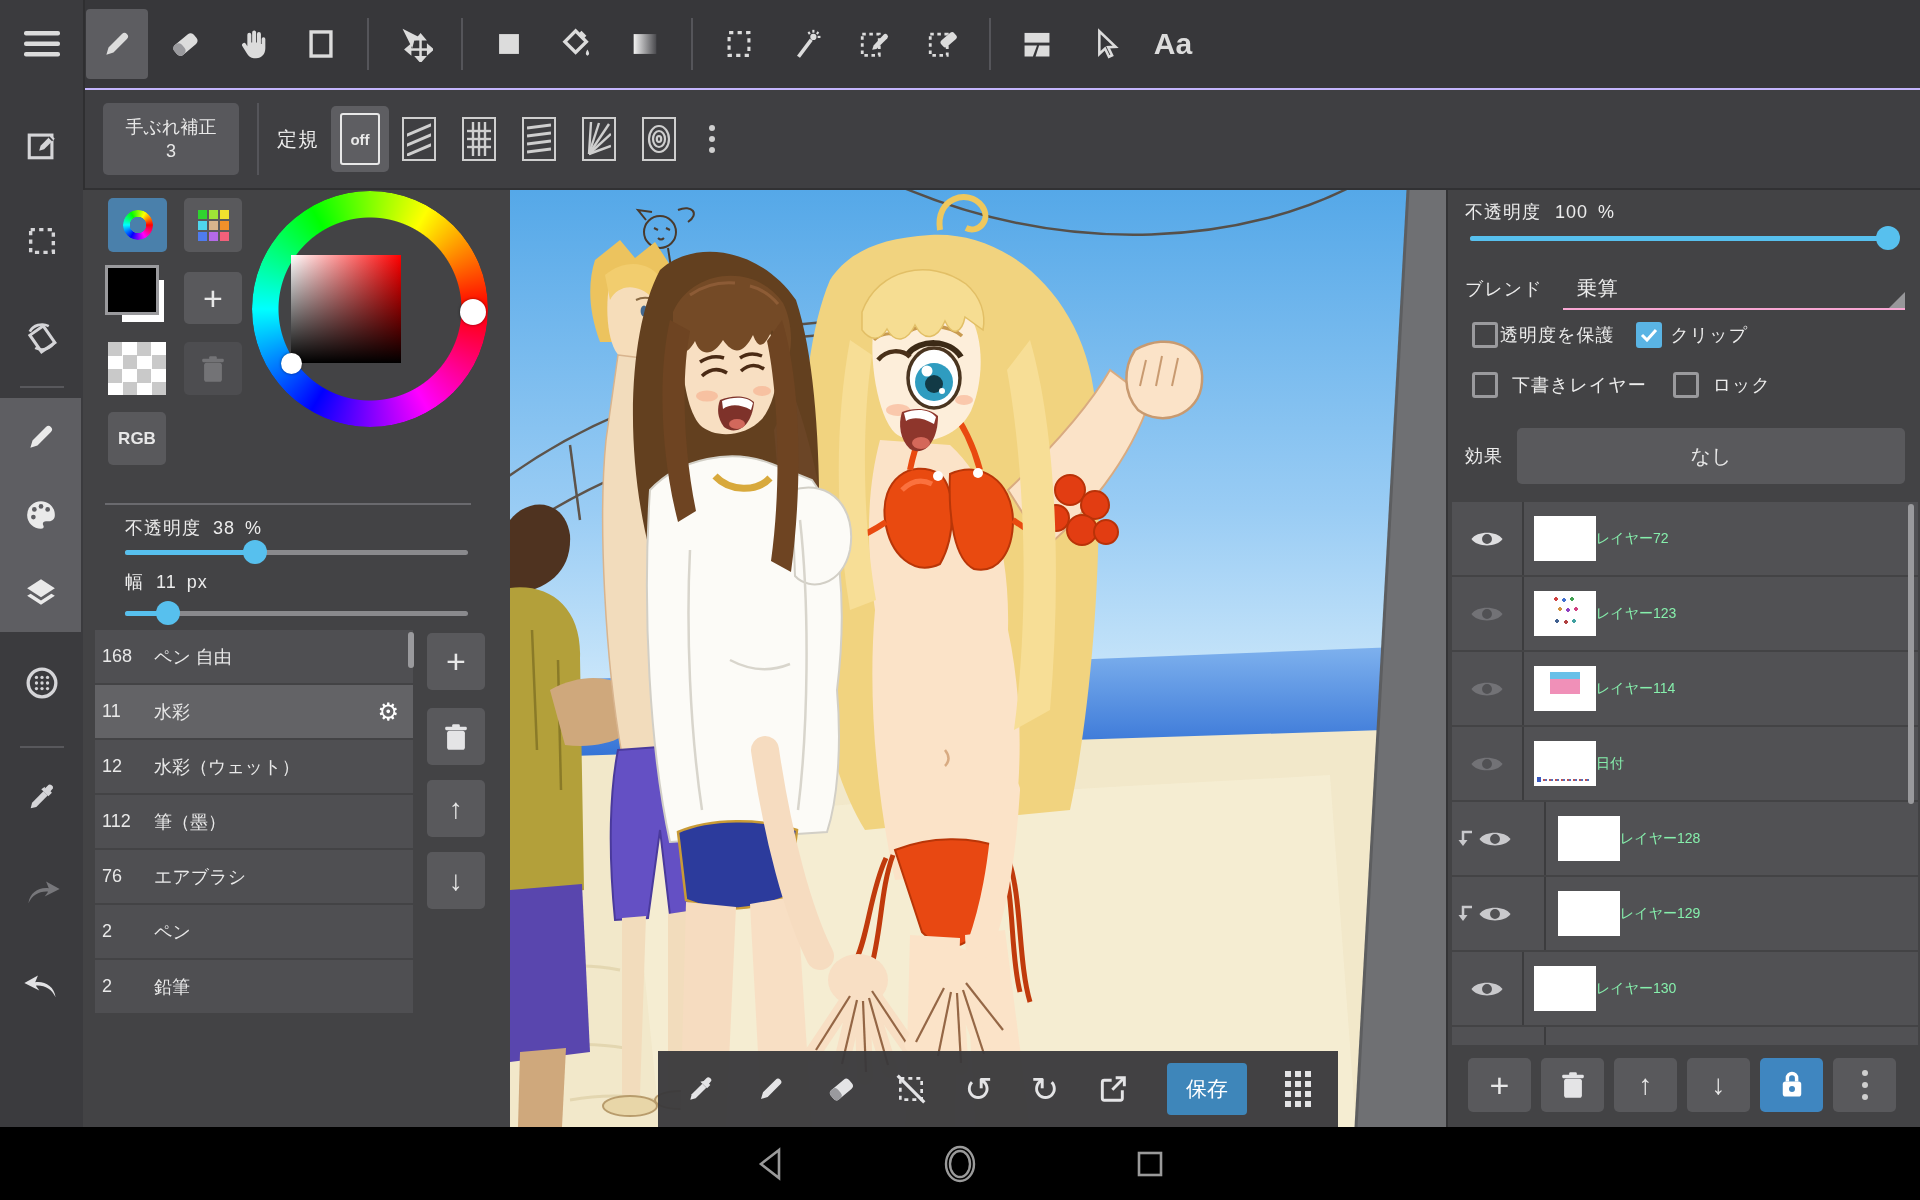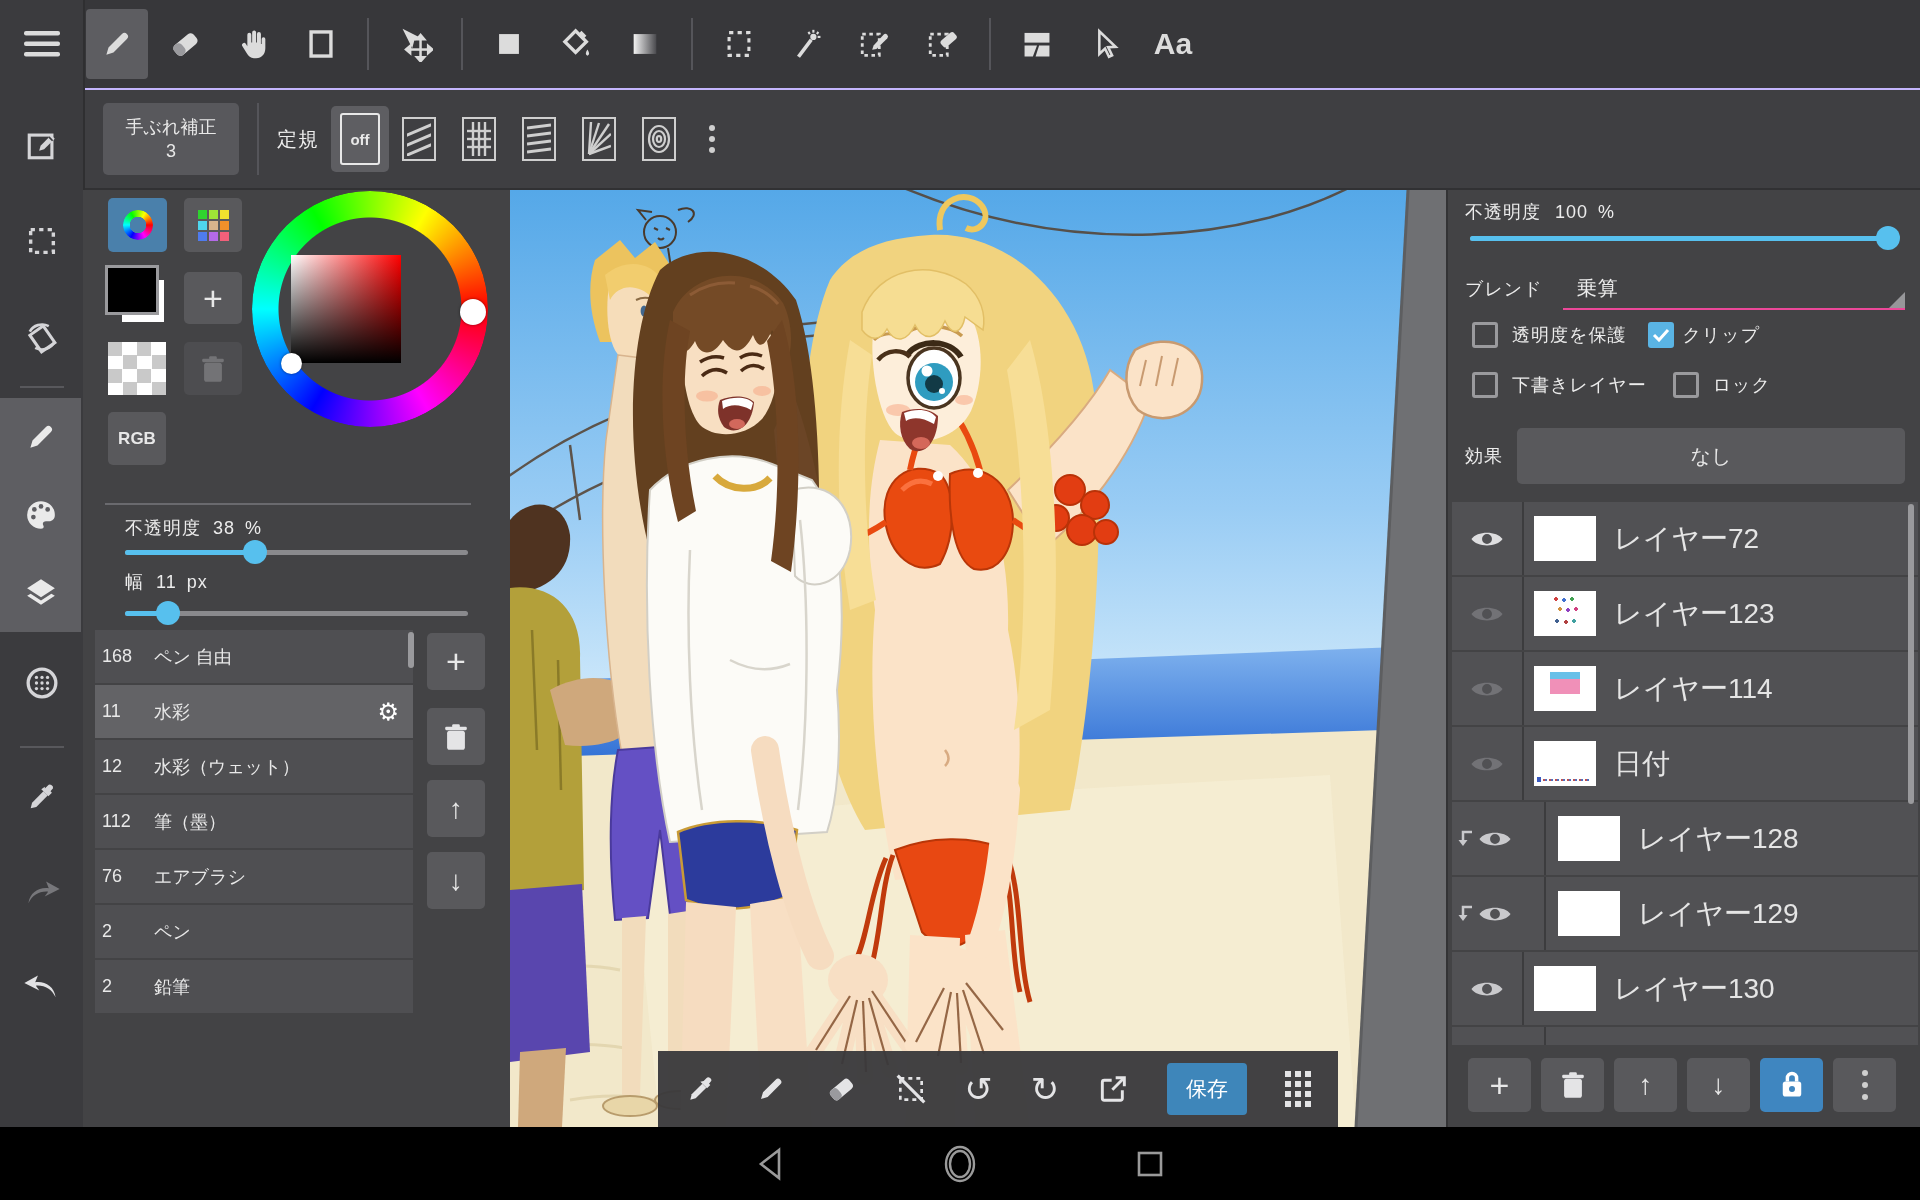--- a/index.html
+++ b/index.html
@@ -31,26 +31,26 @@
   .thumb{width:24px;height:24px;border-radius:50%;background:#57c0ee;position:absolute;top:-10px;}
   .lbl{font-size:18px;color:#ececec;letter-spacing:1px;}
   
   .brow{height:53px;background:#4f4f52;margin-bottom:2px;display:flex;align-items:center;font-size:18px;color:#e9e9e9;}
   .brow .num{width:52px;margin-left:7px;}
   .brow.sel{background:#636366;}
   
   .lrow{height:73px;background:#515154;margin-bottom:2px;position:relative;display:flex;align-items:center;}
   .lrow .sep{position:absolute;top:0;bottom:0;width:2px;background:#3c3c3e;}
   .lthumb{width:62px;height:45px;background:#fff;position:relative;overflow:hidden;}
-  .lname{font-size:28px;color:#e5e5e5;margin-left:18px;}
+  .lname{font-size:14px;color:#86efac;}
   
   .cb{width:26px;height:26px;border:3px solid #9a9a9d;border-radius:3px;box-sizing:border-box;background:transparent;display:flex;align-items:center;justify-content:center;}
   .cb.on{background:#5ab4e4;border-color:#5ab4e4;}
   
-  .ddl{border-bottom:2px solid #ec4899;position:relative;}
+  .ddl{border-bottom:2px solid #f9a8d4;position:relative;}
   .corner{position:absolute;right:0;bottom:0;width:0;height:0;border-left:16px solid transparent;border-bottom:16px solid #97979a;}
   #navbar{left:0;top:1127px;width:1920px;height:73px;background:#000;}
   .ruler-ic{width:30px;height:40px;border:2px solid #cfcfcf;display:flex;align-items:center;justify-content:center;margin:0 13px;}
   .dots3 span{display:block;width:6px;height:6px;border-radius:50%;background:#cfcfcf;margin:5px 0;}
   .chk{width:9px;height:9px;}
 </style>
 </head>
 <body>
 
 <div id="app">
@@ -657,21 +657,21 @@
     </div>
     <div class="abs flexc" style="left:17px;top:78px;width:440px">
       <span class="lbl">ブレンド</span>
       <div class="ddl flexc" style="margin-left:20px;flex:1;height:40px">
         <span class="lbl" style="margin-left:14px;font-size:20px">乗算</span>
         <div class="corner"></div>
       </div>
     </div>
     <div class="abs flexc" style="left:24px;top:132px">
       <div class="cb"></div>
-      <span class="lbl" style="margin-left:14px">透明度を保護</span>
+      <span class="lbl" style="margin-left:2px">透明度を保護</span>
       <div class="cb on" style="margin-left:22px">
         <svg width="18" height="14" viewBox="0 0 18 14">
             <polyline points="2,7 7,12 16,2" fill="none" stroke="#fff" stroke-width="3"></polyline>
           </svg>
       </div>
       <span class="lbl" style="margin-left:8px">クリップ</span>
     </div>
     <div class="abs flexc" style="left:24px;top:182px">
       <div class="cb"></div>
       <span class="lbl" style="margin-left:14px">下書きレイヤー</span>

